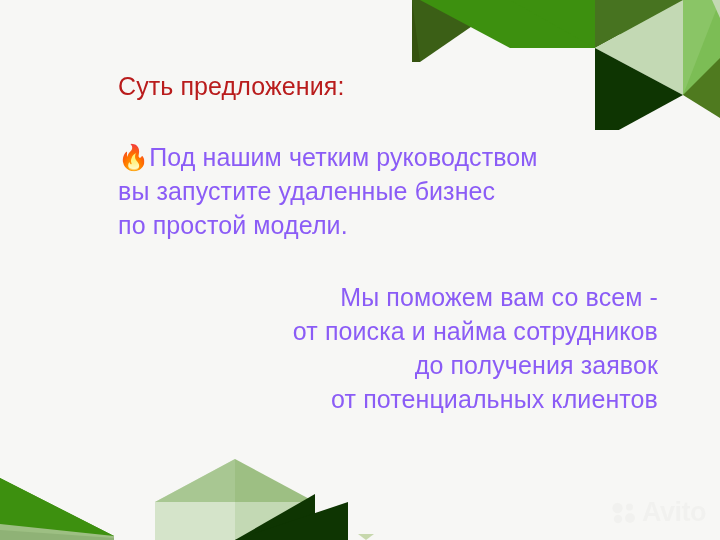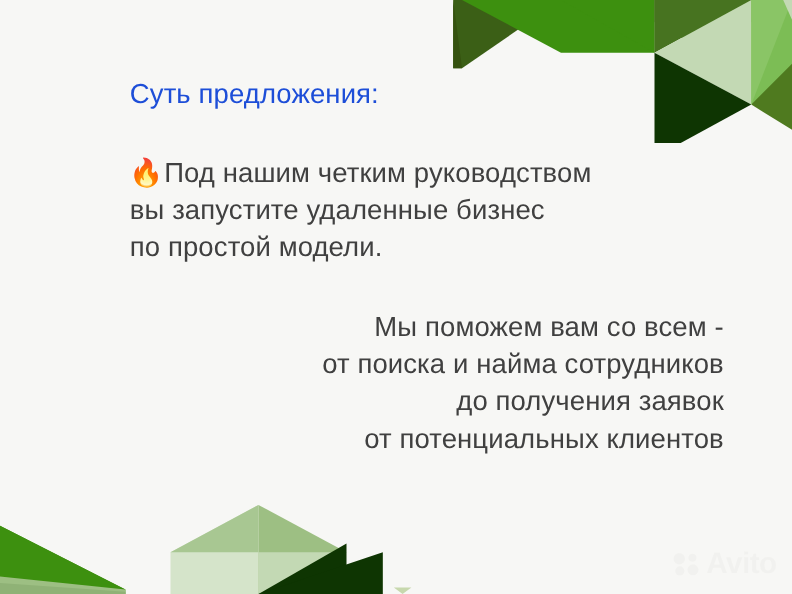--- a/index.html
+++ b/index.html
@@ -30,29 +30,29 @@
   
   #text-block {
     position: absolute;
     left: 118px;
     top: 70px;
     width: 540px;
   }
   .heading {
     font-size: 25px;
     line-height: 32px;
-    color: #1d4ed8;
+    color: #b91c1c;
     letter-spacing: 0.1px;
     margin: 0 0 38px 0;
     white-space: pre;
   }
   .para {
     font-size: 25px;
     line-height: 34px;
-    color: #404040;
+    color: #8b5cf6;
     letter-spacing: 0.1px;
     margin: 0;
     white-space: pre-line;
   }
   #para-2 { margin-top: 38px; text-align: right; }
 
   
   #left-watermark {
     position: absolute;
     left: -10px;

